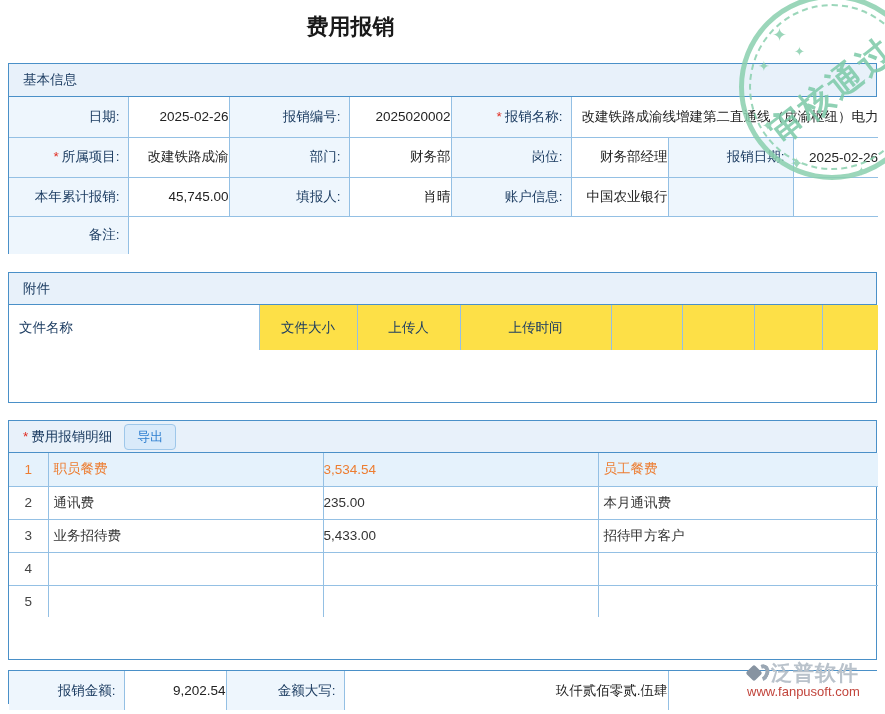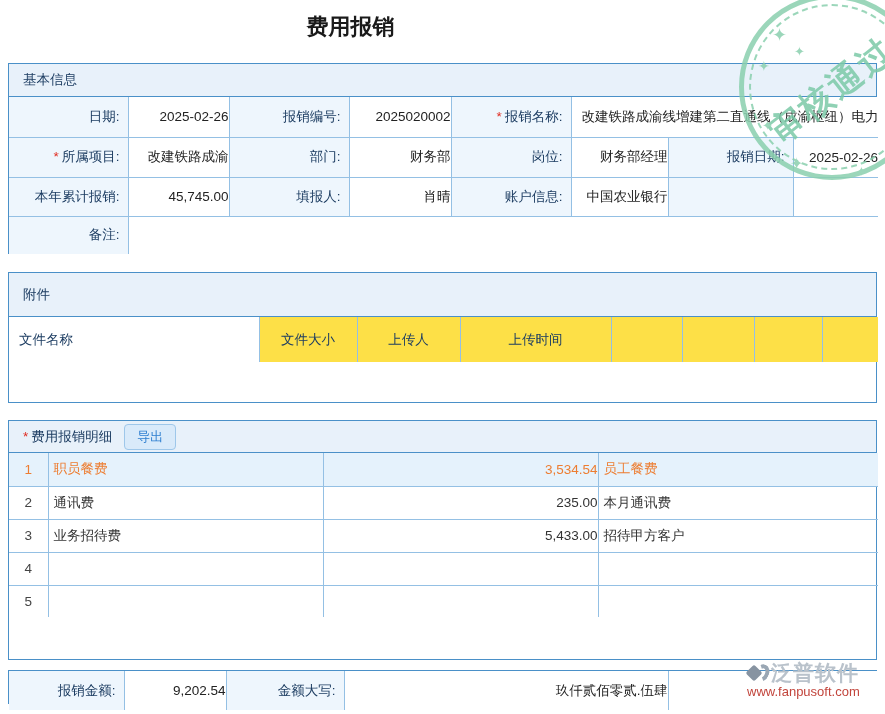--- a/index.html
+++ b/index.html
@@ -33,21 +33,21 @@
   .val { background:#fff; text-align:right; padding-left:10px; color:#222; }
   .req { color:#e02b20; margin-right:3px; }
   .col-hdr { background:#fde047; color:#1d3d62; text-align:center; }
   .col-hdr-left { background:#fff; color:#1d3d62; text-align:left; padding-left:10px; }
   .export-btn {
     margin-left:12px; background:#d9eafa; border:1px solid #9ec7ea; border-radius:4px;
     color:#2e7fd0; font-size:13px; padding:3px 12px; cursor:pointer;
     font-family:inherit;
   }
   .row-selected td { background:#e5f2fc; color:#ed7d31; }
-  .amount-cell { text-align:right;margin-top:40px; }
+  .amount-cell { text-align:left;margin-top:40px; }
   .subject-cell, .detail-cell { text-align:left; padding-left:5px; }
   .seq-cell { text-align:center; color:#444; }
   .row-selected .seq-cell { color:#ed7d31; }
   
   .stamp-clip {
     position:absolute; left:728px; top:0; width:157px; height:196px;
     overflow:hidden; pointer-events:none; z-index:30; opacity:.85;
   }
   .stamp-outer {
     position:absolute; left:11px; top:-6px; width:186px; height:186px;
@@ -131,21 +131,21 @@
     </tr>
     <tr style="height:38px;">
       <td class="lbl">备注:</td>
       <td class="val" colspan="7"></td>
     </tr>
   </tbody>
     </table>
 </div>
 
 <div class="panel" style="top:272px; height:131px;">
-  <div class="section-header" style="height:44px;">附件</div>
+  <div class="section-header" style="height:32px;">附件</div>
   <table>
     <colgroup>
       <col style="width:250px">
         <col style="width:98px">
         <col style="width:103px">
         <col style="width:151px">
       <col style="width:71px">
         <col style="width:72px">
         <col style="width:68px">
         <col style="width:56px">

